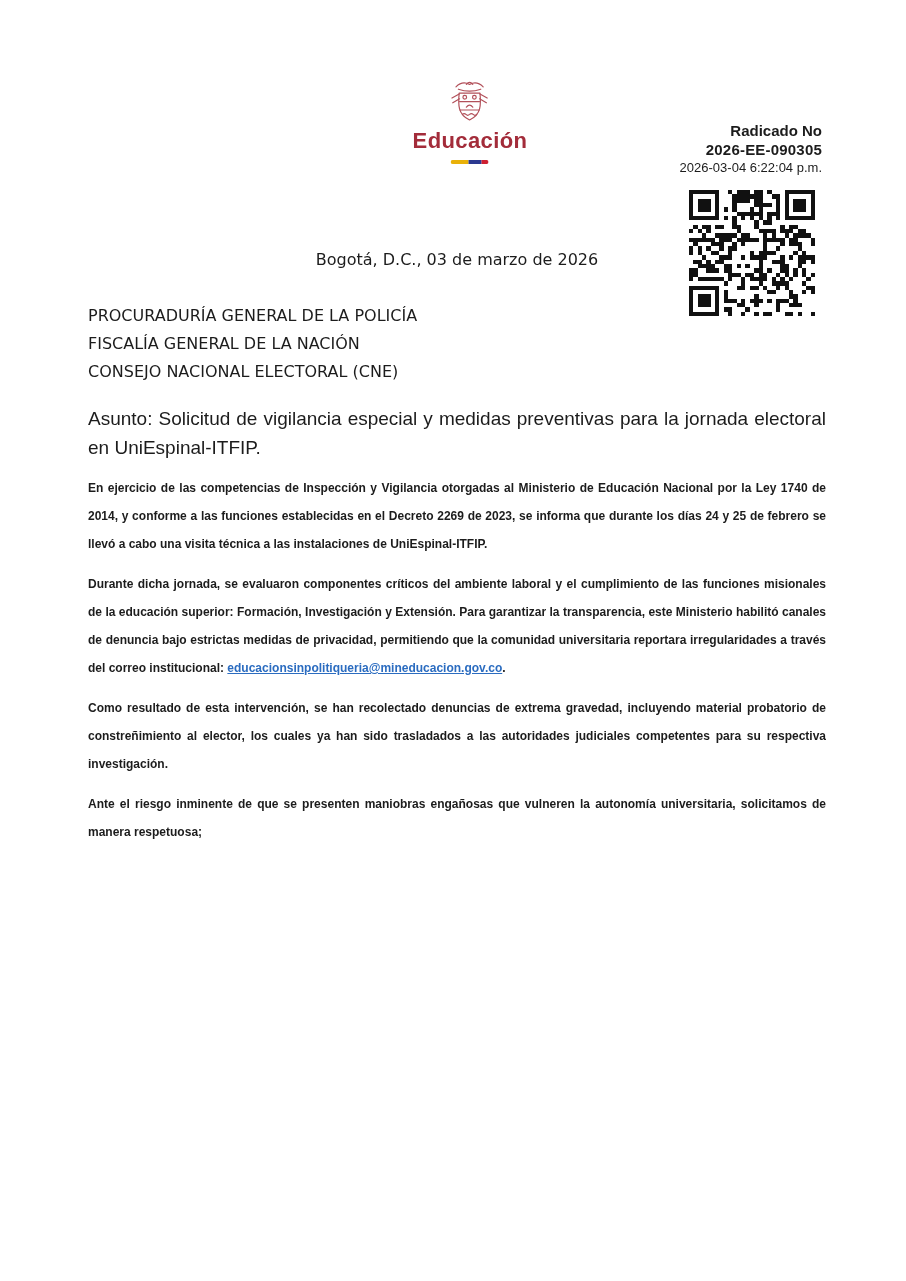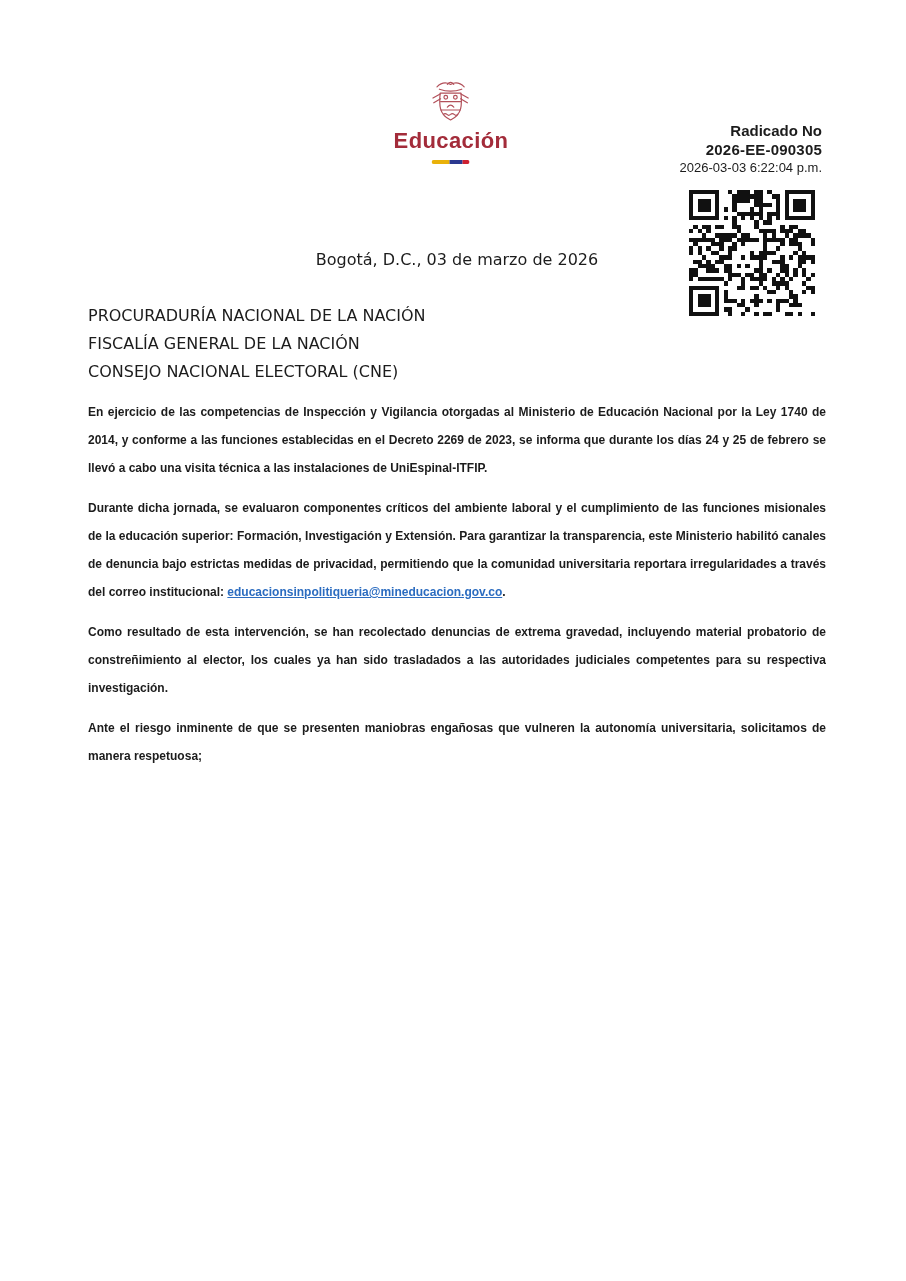--- a/index.html
+++ b/index.html
@@ -10,21 +10,21 @@
     background: #ffffff;
     overflow: hidden;
     font-family: "Liberation Sans", sans-serif;
     color: var(--text, #1c1c1c);
   }
 
   
   .logo {
     position: absolute;
     top: 78px;
-    left: 451px;
+    left: 470px;
     transform: translateX(-50%);
     display: flex;
     flex-direction: column;
     align-items: center;
   }
   .crest { width: 48px; height: 48px; }
   .brand-text {
     margin-top: 2px;
     font-size: 22px;
     font-weight: bold;
@@ -123,21 +123,21 @@
     <div class="flag-bar">
       <span class="flag-yellow"></span>
       <span class="flag-blue"></span>
       <span class="flag-red"></span>
     </div>
   </div>
 
   <div class="radicado">
     <div class="radicado-label">Radicado No</div>
     <div class="radicado-number">2026-EE-090305</div>
-    <div class="radicado-time">2026-03-03 6:22:04 p.m.</div>
+    <div class="radicado-time">2026-03-04 6:22:04 p.m.</div>
   </div>
 
   <div class="qr" id="qr"><svg viewBox="0 0 29 29" width="126" height="126" shape-rendering="crispEdges">
         <rect width="29" height="29" fill="#ffffff"></rect>
         <g fill="var(--qr-ink)">
           <rect x="0" y="0" width="1" height="1"></rect>
           <rect x="1" y="0" width="1" height="1"></rect>
           <rect x="2" y="0" width="1" height="1"></rect>
           <rect x="3" y="0" width="1" height="1"></rect>
           <rect x="4" y="0" width="1" height="1"></rect>
@@ -526,25 +526,26 @@
           <rect x="23" y="28" width="1" height="1"></rect>
           <rect x="25" y="28" width="1" height="1"></rect>
           <rect x="28" y="28" width="1" height="1"></rect>
         </g>
       </svg></div>
 
   <div class="content">
     <p class="meta date-line">Bogotá, D.C., 03 de marzo de 2026</p>
 
     <div>
-      <p class="meta recipient">PROCURADURÍA NACIONAL DE LA NACIÓN</p>
+      <p class="meta recipient">PROCURADURÍA GENERAL DE LA POLICÍA</p>
       <p class="meta recipient">FISCALÍA GENERAL DE LA NACIÓN</p>
       <p class="meta recipient">CONSEJO NACIONAL ELECTORAL (CNE)</p>
     </div>
 
+    <p class="subject">Asunto: Solicitud de vigilancia especial y medidas preventivas para la jornada electoral en UniEspinal-ITFIP.</p>
 
     <p class="para">En ejercicio de las competencias de Inspección y Vigilancia otorgadas al Ministerio de Educación Nacional por la Ley 1740 de 2014, y conforme a las funciones establecidas en el Decreto 2269 de 2023, se informa que durante los días 24 y 25 de febrero se llevó a cabo una visita técnica a las instalaciones de UniEspinal-ITFIP.</p>
 
     <p class="para"><span>Durante dicha jornada, se evaluaron componentes críticos del ambiente laboral y el cumplimiento de las funciones misionales de la educación superior: Formación, Investigación y Extensión. Para garantizar la transparencia, este Ministerio habilitó canales de denuncia bajo estrictas medidas de privacidad, permitiendo que la comunidad universitaria reportara irregularidades a través del correo institucional: </span><a class="email-link">educacionsinpolitiqueria@mineducacion.gov.co</a><span>.</span></p>
 
     <p class="para">Como resultado de esta intervención, se han recolectado denuncias de extrema gravedad, incluyendo material probatorio de constreñimiento al elector, los cuales ya han sido trasladados a las autoridades judiciales competentes para su respectiva investigación.</p>
 
     <p class="para">Ante el riesgo inminente de que se presenten maniobras engañosas que vulneren la autonomía universitaria, solicitamos de manera respetuosa;</p>
   </div>
 

